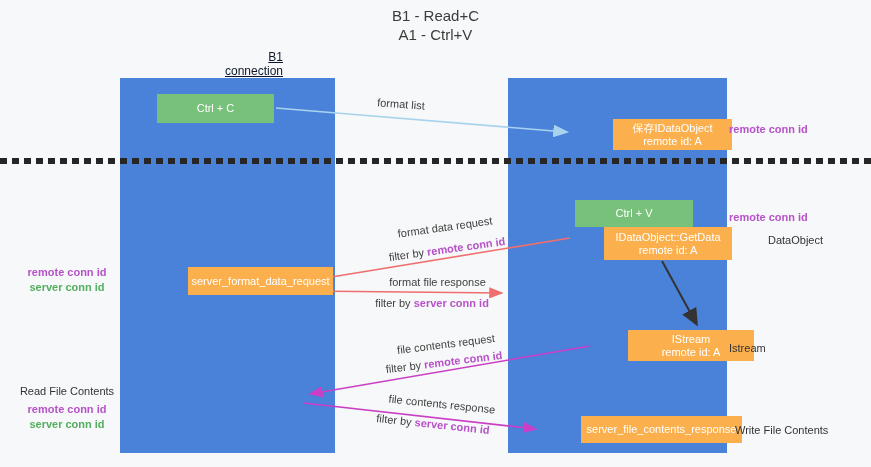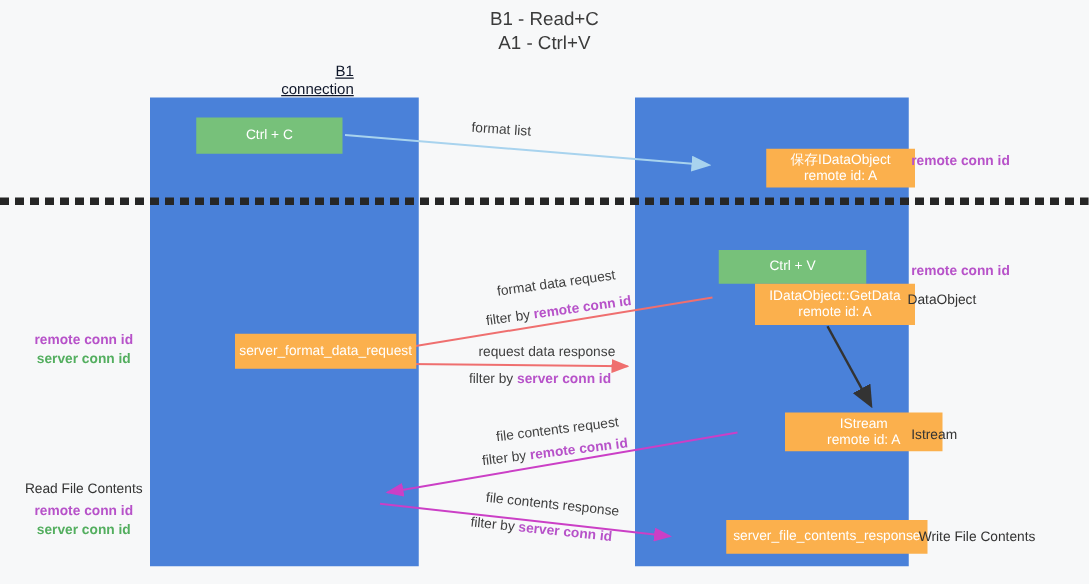--- a/index.html
+++ b/index.html
@@ -101,21 +101,21 @@
   </div>
 
   <div class="abs arrow-label" style="left:375px;top:221px;width:140px;transform:rotate(-8deg);">
     <span>format data request</span>
   </div>
   <div class="abs arrow-label" style="left:368px;top:243px;width:158px;transform:rotate(-8deg);">
     <span>filter by </span><span class="key-purple">remote conn id</span>
   </div>
 
   <div class="abs arrow-label" style="left:365px;top:276px;width:145px;">
-    <span>request data response</span>
+    <span>format file response</span>
   </div>
   <div class="abs arrow-label" style="left:358px;top:297px;width:148px;">
     <span>filter by </span><span class="key-purple">server conn id</span>
   </div>
 
   <div class="abs arrow-label" style="left:376px;top:338px;width:140px;transform:rotate(-7deg);">
     <span>file contents request</span>
   </div>
   <div class="abs arrow-label" style="left:365px;top:356px;width:158px;transform:rotate(-7deg);">
     <span>filter by </span><span class="key-purple">remote conn id</span>
@@ -127,21 +127,21 @@
   <div class="abs arrow-label" style="left:358px;top:418px;width:150px;transform:rotate(6deg);">
     <span>filter by </span><span class="key-purple">server conn id</span>
   </div>
 
   <div class="abs side-label bold-purple" style="left:729px;top:123px;">
     <span>remote conn id</span>
   </div>
   <div class="abs side-label bold-purple" style="left:729px;top:211px;">
     <span>remote conn id</span>
   </div>
-  <div class="abs side-label" style="left:726px;top:234px;">
+  <div class="abs side-label" style="left:768px;top:234px;">
     <span>DataObject</span>
   </div>
   <div class="abs side-label" style="left:729px;top:342px;">
     <span>Istream</span>
   </div>
   <div class="abs side-label" style="left:735px;top:424px;">
     <span>Write File Contents</span>
   </div>
 
   <div class="abs side-label bold-purple pair" style="left:12px;top:265px;">

